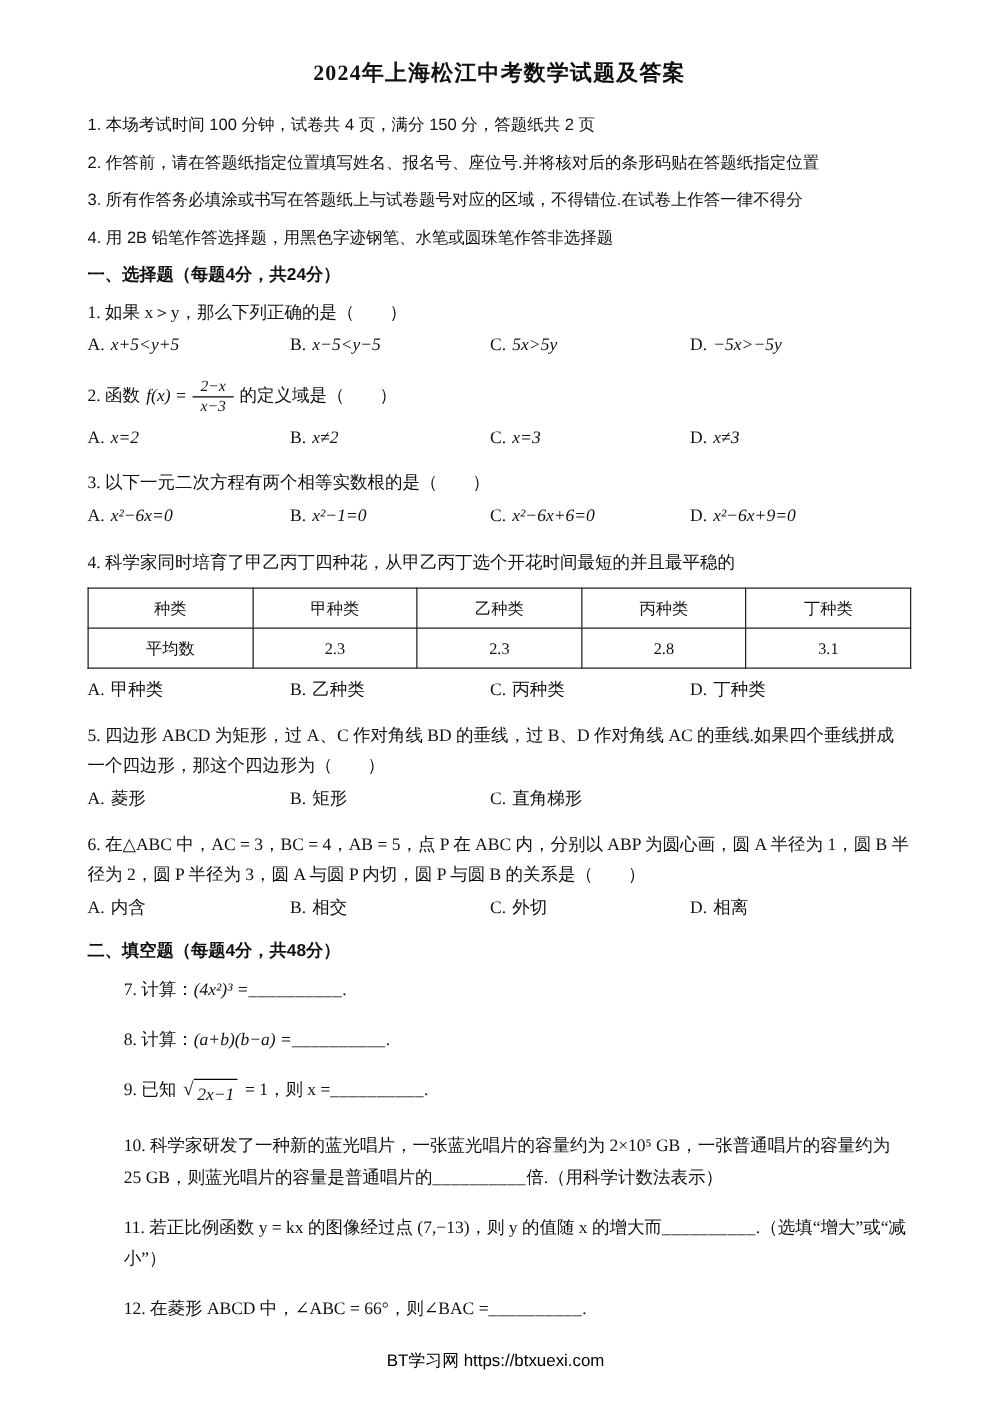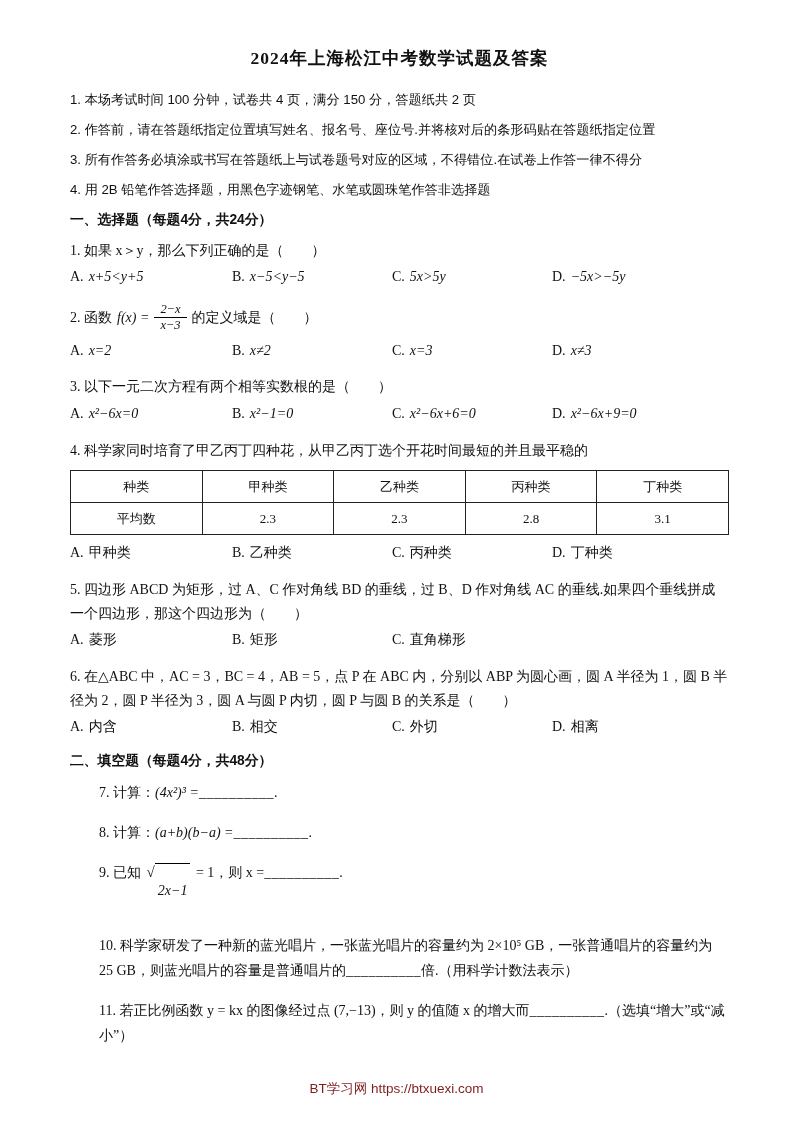--- a/index.html
+++ b/index.html
@@ -18,27 +18,27 @@
   .stem-flex { display:flex; align-items:center; gap:5px; margin:6px 0 6px; line-height:1.4; }
   .opts { display:grid; grid-template-columns:142px 140px 140px 1fr; margin:3px 0 13px; line-height:1.6;gap:20px; }
   .opt { white-space:nowrap; }
   .ol { margin-right:5px; }
   .m { font-family:"Liberation Serif","DejaVu Serif",serif; font-style:italic; }
   .frac { display:inline-flex; flex-direction:column; text-align:left; font-size:12.5px; line-height:1.25; vertical-align:middle; }
   .frac .num { border-bottom:1px solid #000; padding:0 6px; }
   .frac .den { padding:0 6px; }
   .sqrt { display:inline-flex; align-items:flex-start; margin:0 2px; }
   .sqrt .rad { font-size:15px; line-height:1.25; font-style:normal; }
-  .sqrt .rcd { border-top:1px solid #000; padding:18px 3px; line-height:1.25;text-align:right; }
+  .sqrt .rcd { border-top:1px solid #000; padding:4px 3px; line-height:1.25;text-align:right; }
   .qtable { width:100%; border-collapse:collapse; margin:8px 0 7px; font-size:13px; }
   .qtable td { border:1px solid #222; text-align:center; padding:6.5px 4px; }
   .fillq { line-height:1.8; margin-bottom:15px;margin-left:29px; }
   .blank { letter-spacing:0.5px; }
   .footer { position:absolute; left:0; right:0; bottom:24px; text-align:center; }
-  .footer a { color:#7f1d1d; font-size:13.5px; text-decoration:none; font-family:"Liberation Sans","DejaVu Sans",sans-serif; }
+  .footer a { color:#000000; font-size:13.5px; text-decoration:none; font-family:"Liberation Sans","DejaVu Sans",sans-serif; }
 </style>
 </head>
 <body>
 
 <div class="page">
 
   <h1 class="title">2024年上海松江中考数学试题及答案</h1>
 
   <div class="ins">
     <p>1. 本场考试时间 100 分钟，试卷共 4 页，满分 150 分，答题纸共 2 页</p>
@@ -154,18 +154,21 @@
   </p>
 
   <p class="fillq">
     <span>10. 科学家研发了一种新的蓝光唱片，一张蓝光唱片的容量约为 2×10⁵ GB，一张普通唱片的容量约为 25 GB，则蓝光唱片的容量是普通唱片的</span><span class="blank">__________</span><span>倍.（用科学计数法表示）</span>
   </p>
 
   <p class="fillq">
     <span>11. 若正比例函数 y = kx 的图像经过点 (7,−13)，则 y 的值随 x 的增大而</span><span class="blank">__________</span><span>.（选填“增大”或“减小”）</span>
   </p>
 
+  <p class="fillq">
+    <span>12. 在菱形 ABCD 中，∠ABC = 66°，则∠BAC =</span><span class="blank">__________</span><span>.</span>
+  </p>
 
   <div class="footer">
     <a href="#">BT学习网 https://btxuexi.com</a>
   </div>
 
 </div>
 
 </body></html>

